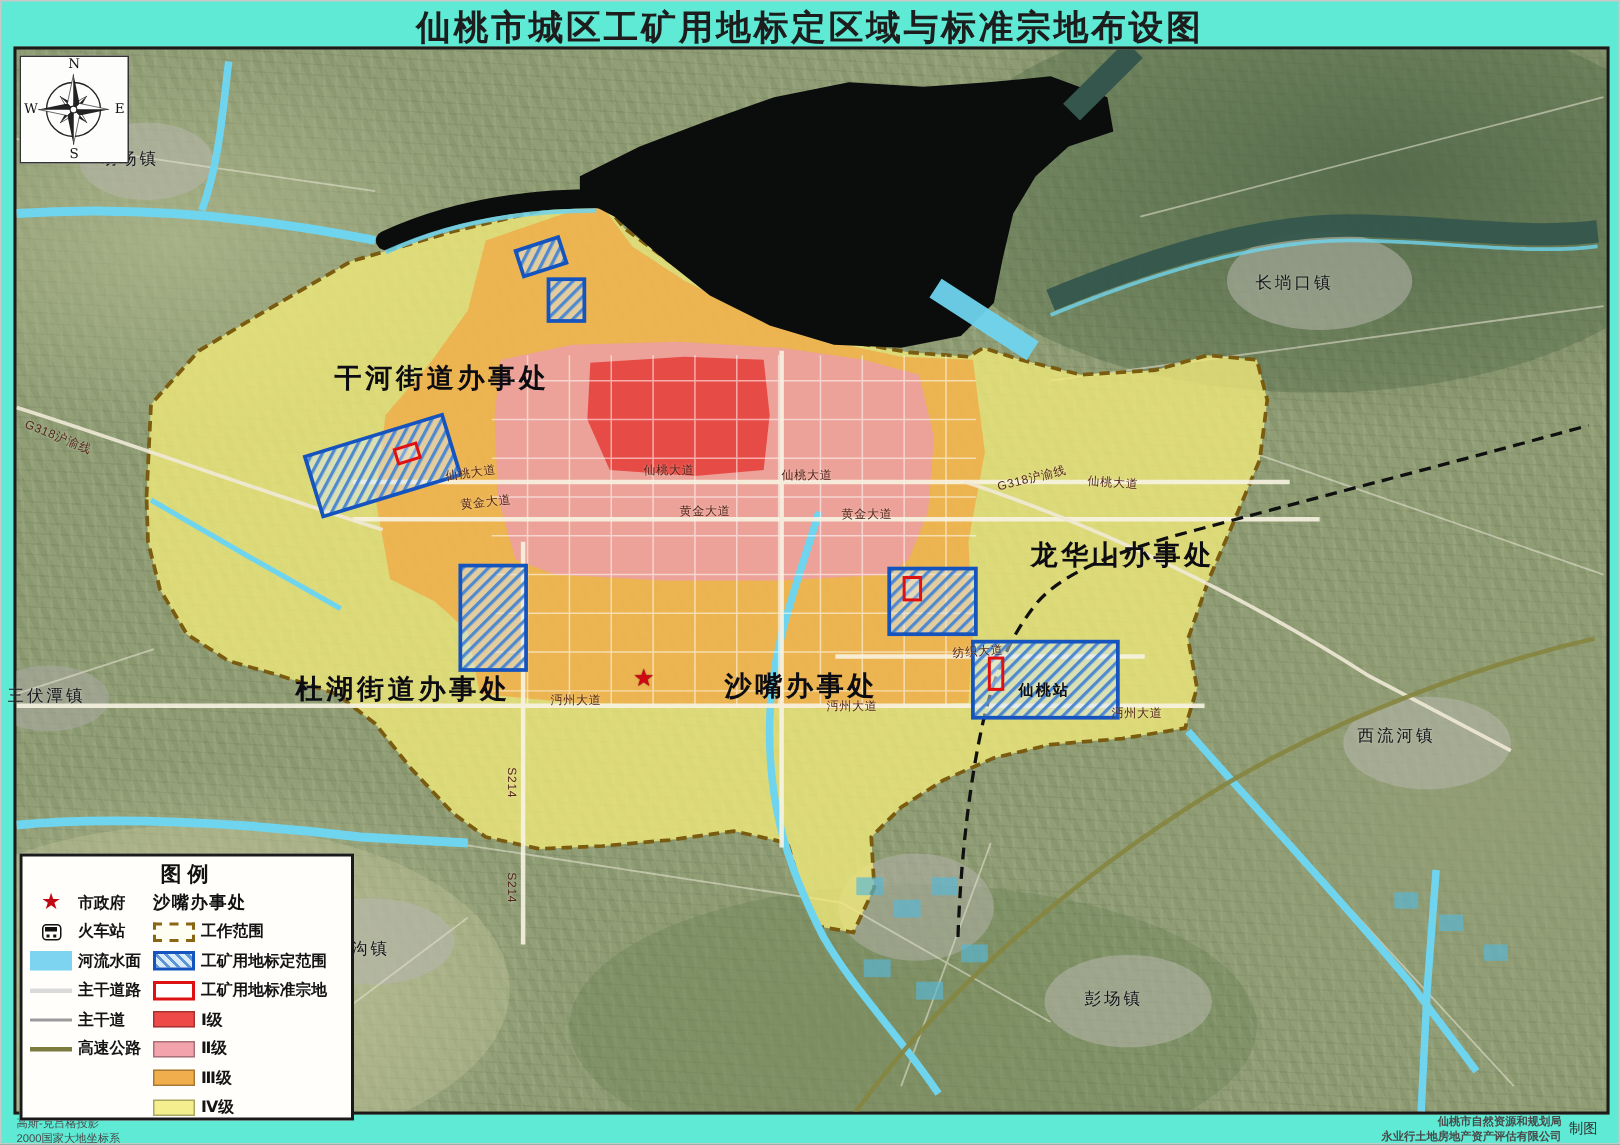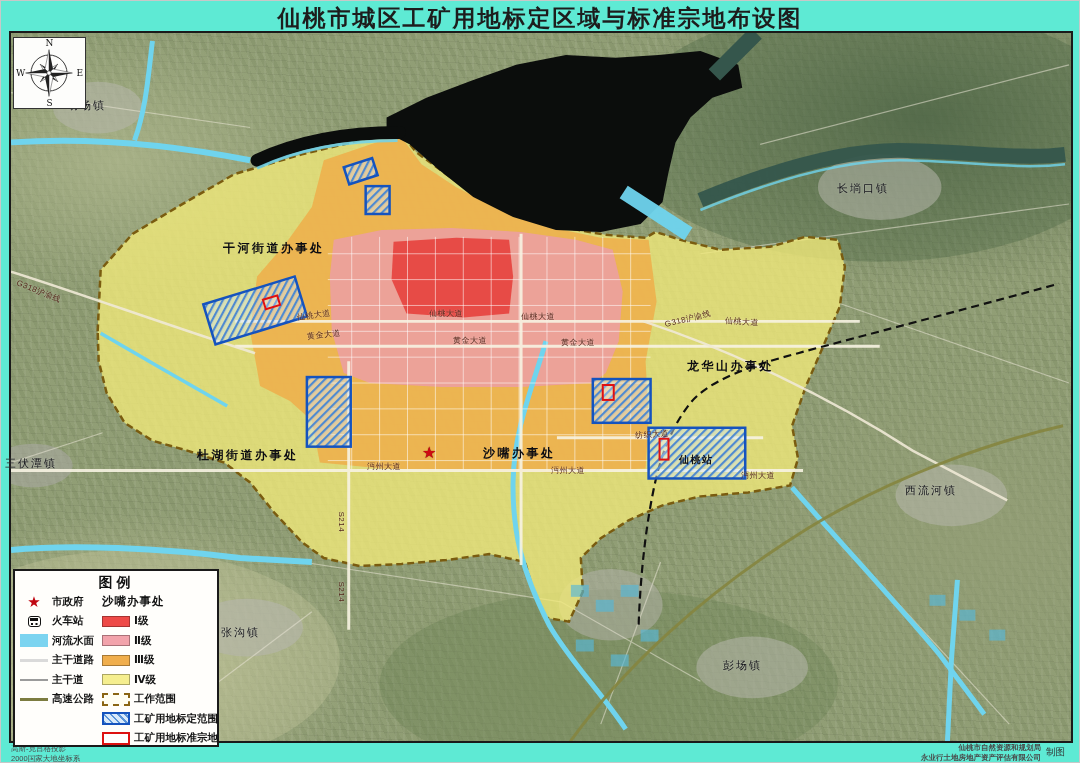--- a/index.html
+++ b/index.html
@@ -18,35 +18,35 @@
          radial-gradient(ellipse 300px 190px at 52% 92%, rgba(134,150,104,.65), transparent 70%),
          repeating-linear-gradient(87deg, rgba(255,255,255,.05) 0 2px, rgba(0,0,0,0) 2px 8px),
          repeating-linear-gradient(3deg, rgba(0,0,0,.05) 0 1px, rgba(0,0,0,0) 1px 7px),
          repeating-linear-gradient(62deg, rgba(110,122,84,.12) 0 4px, rgba(170,178,140,.12) 4px 9px);}
   .map svg{position:absolute;left:0;top:0;width:100%;height:100%;}
   
   .overlay{position:absolute;inset:0;z-index:4;pointer-events:none;}
   .mlabel{position:absolute;white-space:nowrap;transform-origin:left center;
           font-family:"Liberation Sans","DejaVu Sans",sans-serif;}
   .town{font-size:11px;color:#14141a;letter-spacing:2px;text-shadow:0 0 2px rgba(255,255,255,.35);}
-  .district{font-size:12px;font-weight:bold;color:#0c0c12;letter-spacing:2.5px;}
+  .district{font-size:18px;font-weight:bold;color:#0c0c12;letter-spacing:2.5px;}
   .road{font-size:8px;color:#53261a;letter-spacing:.5px;text-shadow:0 0 2px rgba(255,255,255,.45);}
   .station{font-size:10px;font-weight:bold;color:#101016;letter-spacing:1.5px;}
   .star-marker{position:absolute;color:#ce0a12;font-size:16px;line-height:1;text-shadow:0 0 1px #5a0000;z-index:4;}
   
   .compass{position:absolute;left:12px;top:36px;width:73px;height:72px;background:#fdfdfb;border:1.5px solid #333;
            box-sizing:border-box;z-index:6;}
   .compass svg{position:absolute;left:8px;top:8px;width:54px;height:54px;}
   .cl{position:absolute;font-size:9px;font-family:"DejaVu Serif","Liberation Serif",serif;color:#111;}
   .cl-n{left:50%;top:0;transform:translateX(-50%);}
   .cl-s{left:50%;bottom:0;transform:translateX(-50%);}
   .cl-w{left:2px;top:50%;transform:translateY(-50%);}
   .cl-e{right:2px;top:50%;transform:translateY(-50%);}
   
-  .legend{position:absolute;left:12px;top:568px;width:206px;height:178px;background:#fffefb;border:2px solid #1a1a1a;
+  .legend{position:absolute;left:12px;top:568px;width:223px;height:178px;background:#fffefb;border:2px solid #1a1a1a;
           box-sizing:border-box;padding:3px 4px 0 5px;z-index:6;}
   .lg-title{text-align:center;font-weight:bold;font-size:14px;color:#111;letter-spacing:4px;height:18px;}
   .lg-cols{display:flex;}
   .lg-left{width:82px;flex:none;}
   .lg-right{flex:1;}
   .lg-row{display:flex;align-items:center;height:19.5px;gap:4px;font-size:10.5px;font-weight:bold;color:#141414;white-space:nowrap;}
   .lg-header{font-weight:bold;font-size:11.5px;height:19.5px;display:flex;align-items:center;color:#111;letter-spacing:1px;}
   .lgi{width:28px;display:flex;justify-content:center;align-items:center;flex:none;}
   .lgi-star{color:#c00712;font-size:15px;line-height:1;}
   .lgi-train{width:13px;height:11px;border:1.5px solid #111;border-radius:3px;position:relative;box-sizing:border-box;}
@@ -284,50 +284,50 @@
           </div>
           <div class="lg-row">
             <span class="lgi">
               <span class="lgi-highway"></span>
             </span>
             <span>高速公路</span>
           </div>
         </div>
       <div class="lg-right">
         <div class="lg-header">沙嘴办事处</div>
+        <div id="lg-extras">
+            <div class="lg-row">
+              <span class="lg-swatch lg-work-scope"></span>
+              <span>工作范围</span>
+            </div>
+            <div class="lg-row">
+              <span class="lg-swatch lg-demarcation"></span>
+              <span>工矿用地标定范围</span>
+            </div>
+            <div class="lg-row">
+              <span class="lg-swatch lg-parcel"></span>
+              <span>工矿用地标准宗地</span>
+            </div>
+          </div>
         <div id="lg-grades">
             <div class="lg-row">
               <span class="lg-swatch" style="background: rgb(238, 74, 71);"></span>
               <span>Ⅰ级</span>
             </div>
             <div class="lg-row">
               <span class="lg-swatch" style="background: rgb(242, 163, 171);"></span>
               <span>Ⅱ级</span>
             </div>
             <div class="lg-row">
               <span class="lg-swatch" style="background: rgb(240, 174, 76);"></span>
               <span>Ⅲ级</span>
             </div>
             <div class="lg-row">
               <span class="lg-swatch" style="background: rgb(245, 238, 142);"></span>
               <span>Ⅳ级</span>
-            </div>
-          </div>
-        <div id="lg-extras">
-            <div class="lg-row">
-              <span class="lg-swatch lg-work-scope"></span>
-              <span>工作范围</span>
-            </div>
-            <div class="lg-row">
-              <span class="lg-swatch lg-demarcation"></span>
-              <span>工矿用地标定范围</span>
-            </div>
-            <div class="lg-row">
-              <span class="lg-swatch lg-parcel"></span>
-              <span>工矿用地标准宗地</span>
             </div>
           </div>
       </div>
     </div>
   </div>
 
   <div class="fn-left">
     <div>高斯-克吕格投影</div>
     <div>2000国家大地坐标系</div>
   </div>

